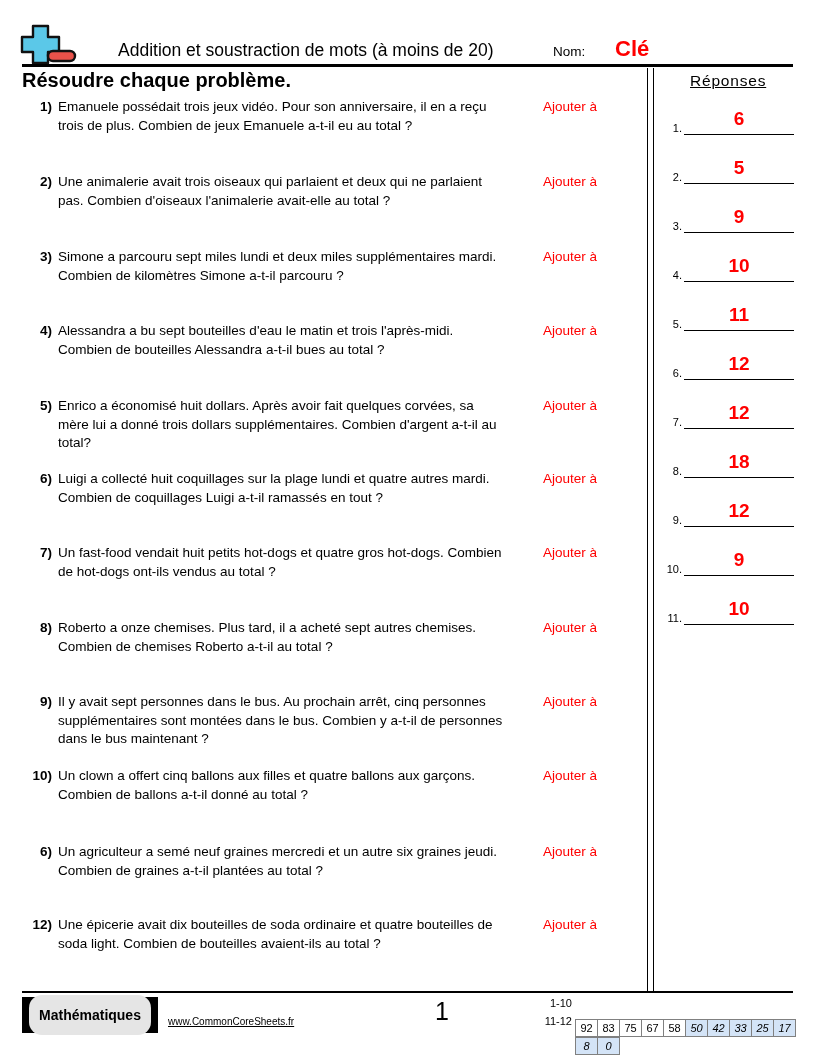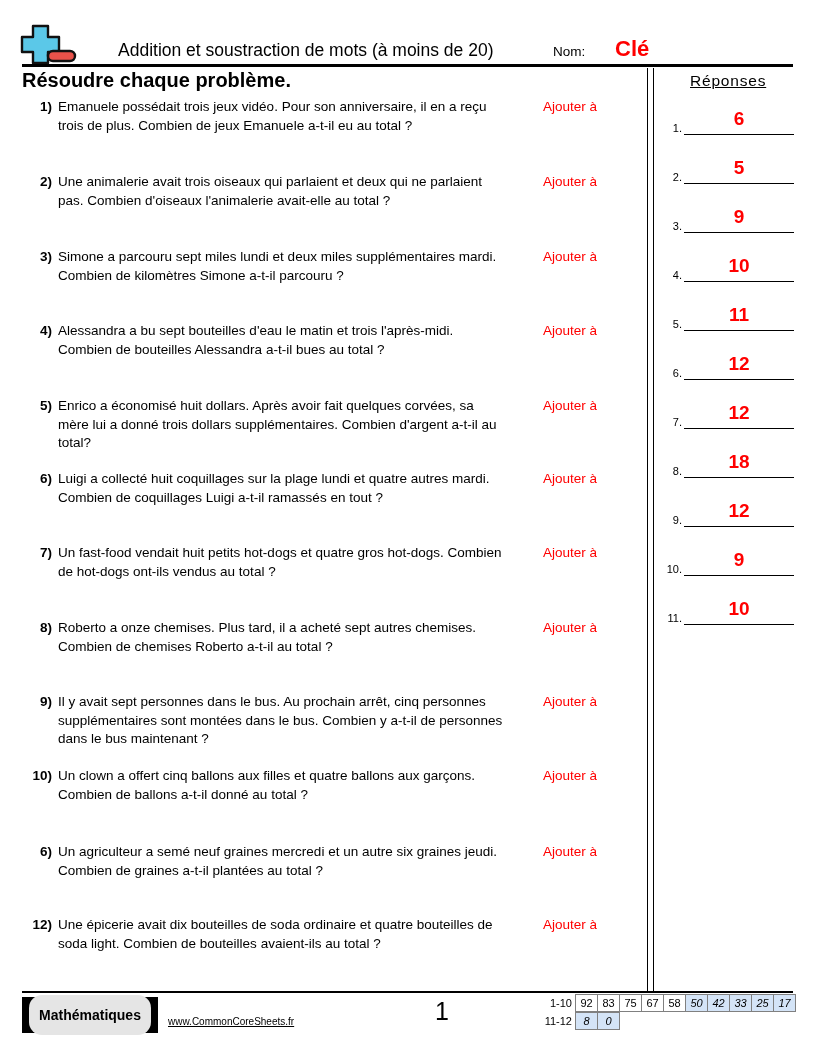--- a/index.html
+++ b/index.html
@@ -255,20 +255,21 @@
   .score-label {
     width: 44px;
     text-align: right;
     padding-right: 4px;
     font-size: 11px;
     line-height: 18px;
     white-space: nowrap;
   }
   .score-cells {
     display: flex;
+    margin-top: 25px;
   }
   .score-cell {
     width: 23px;
     height: 18px;
     box-sizing: border-box;
     border: 1px solid #808080;
     margin-left: -1px;
     font-size: 11px;
     line-height: 16px;
     text-align: center;

